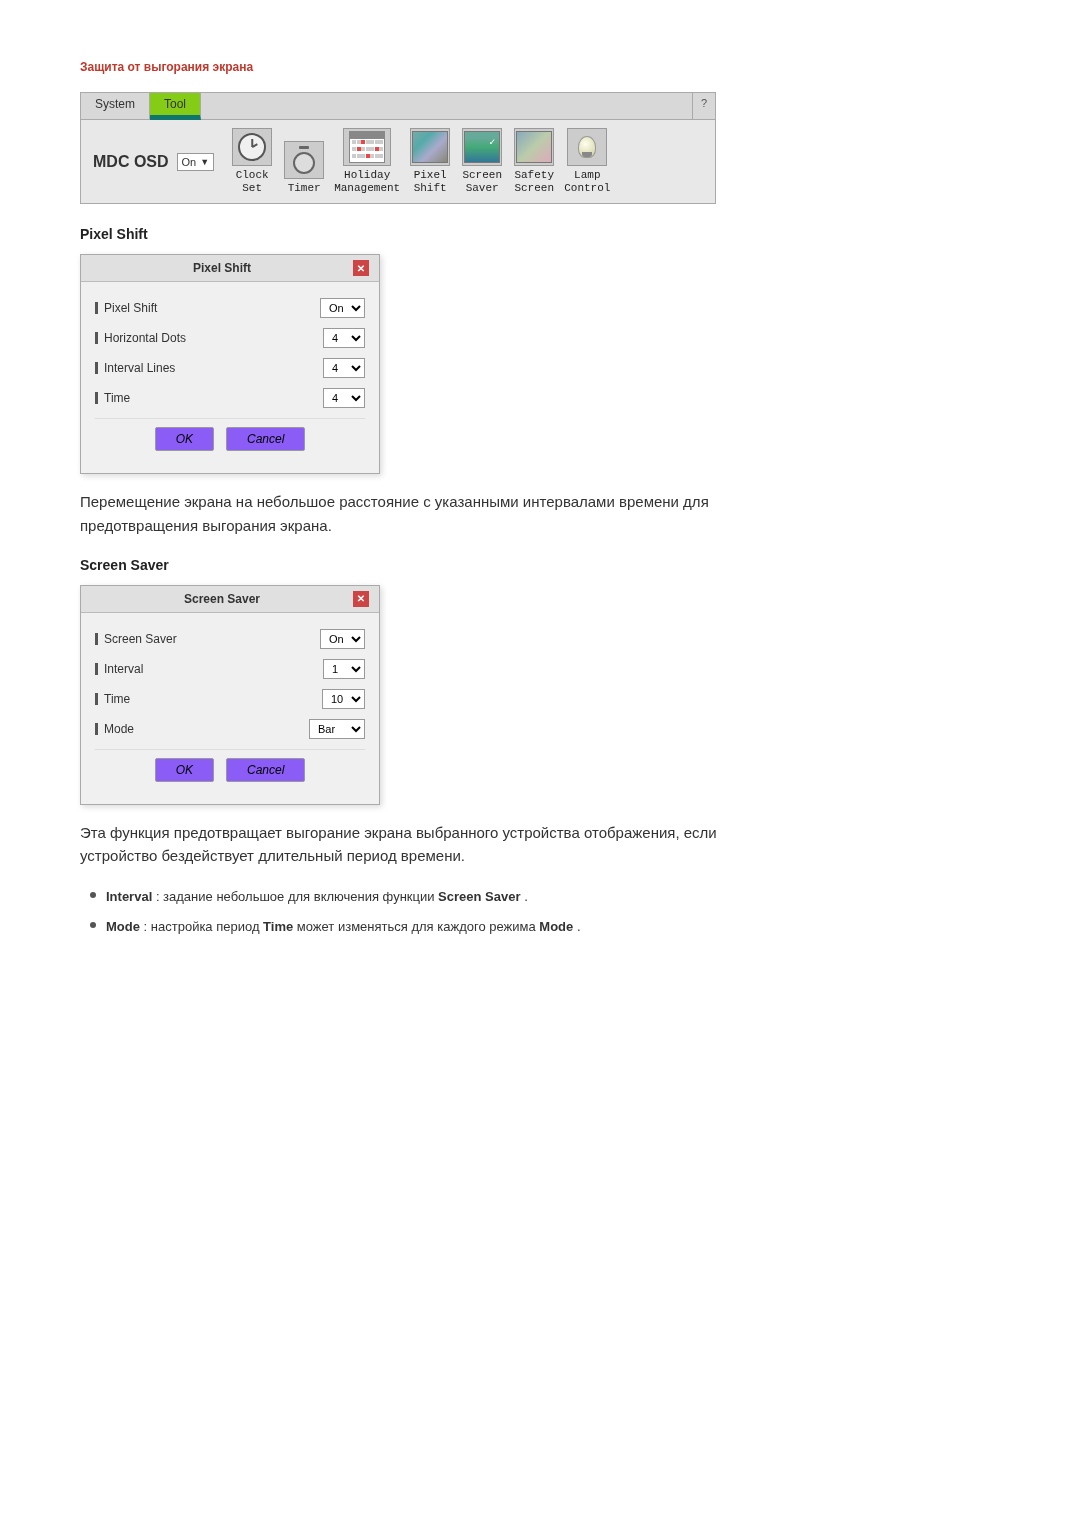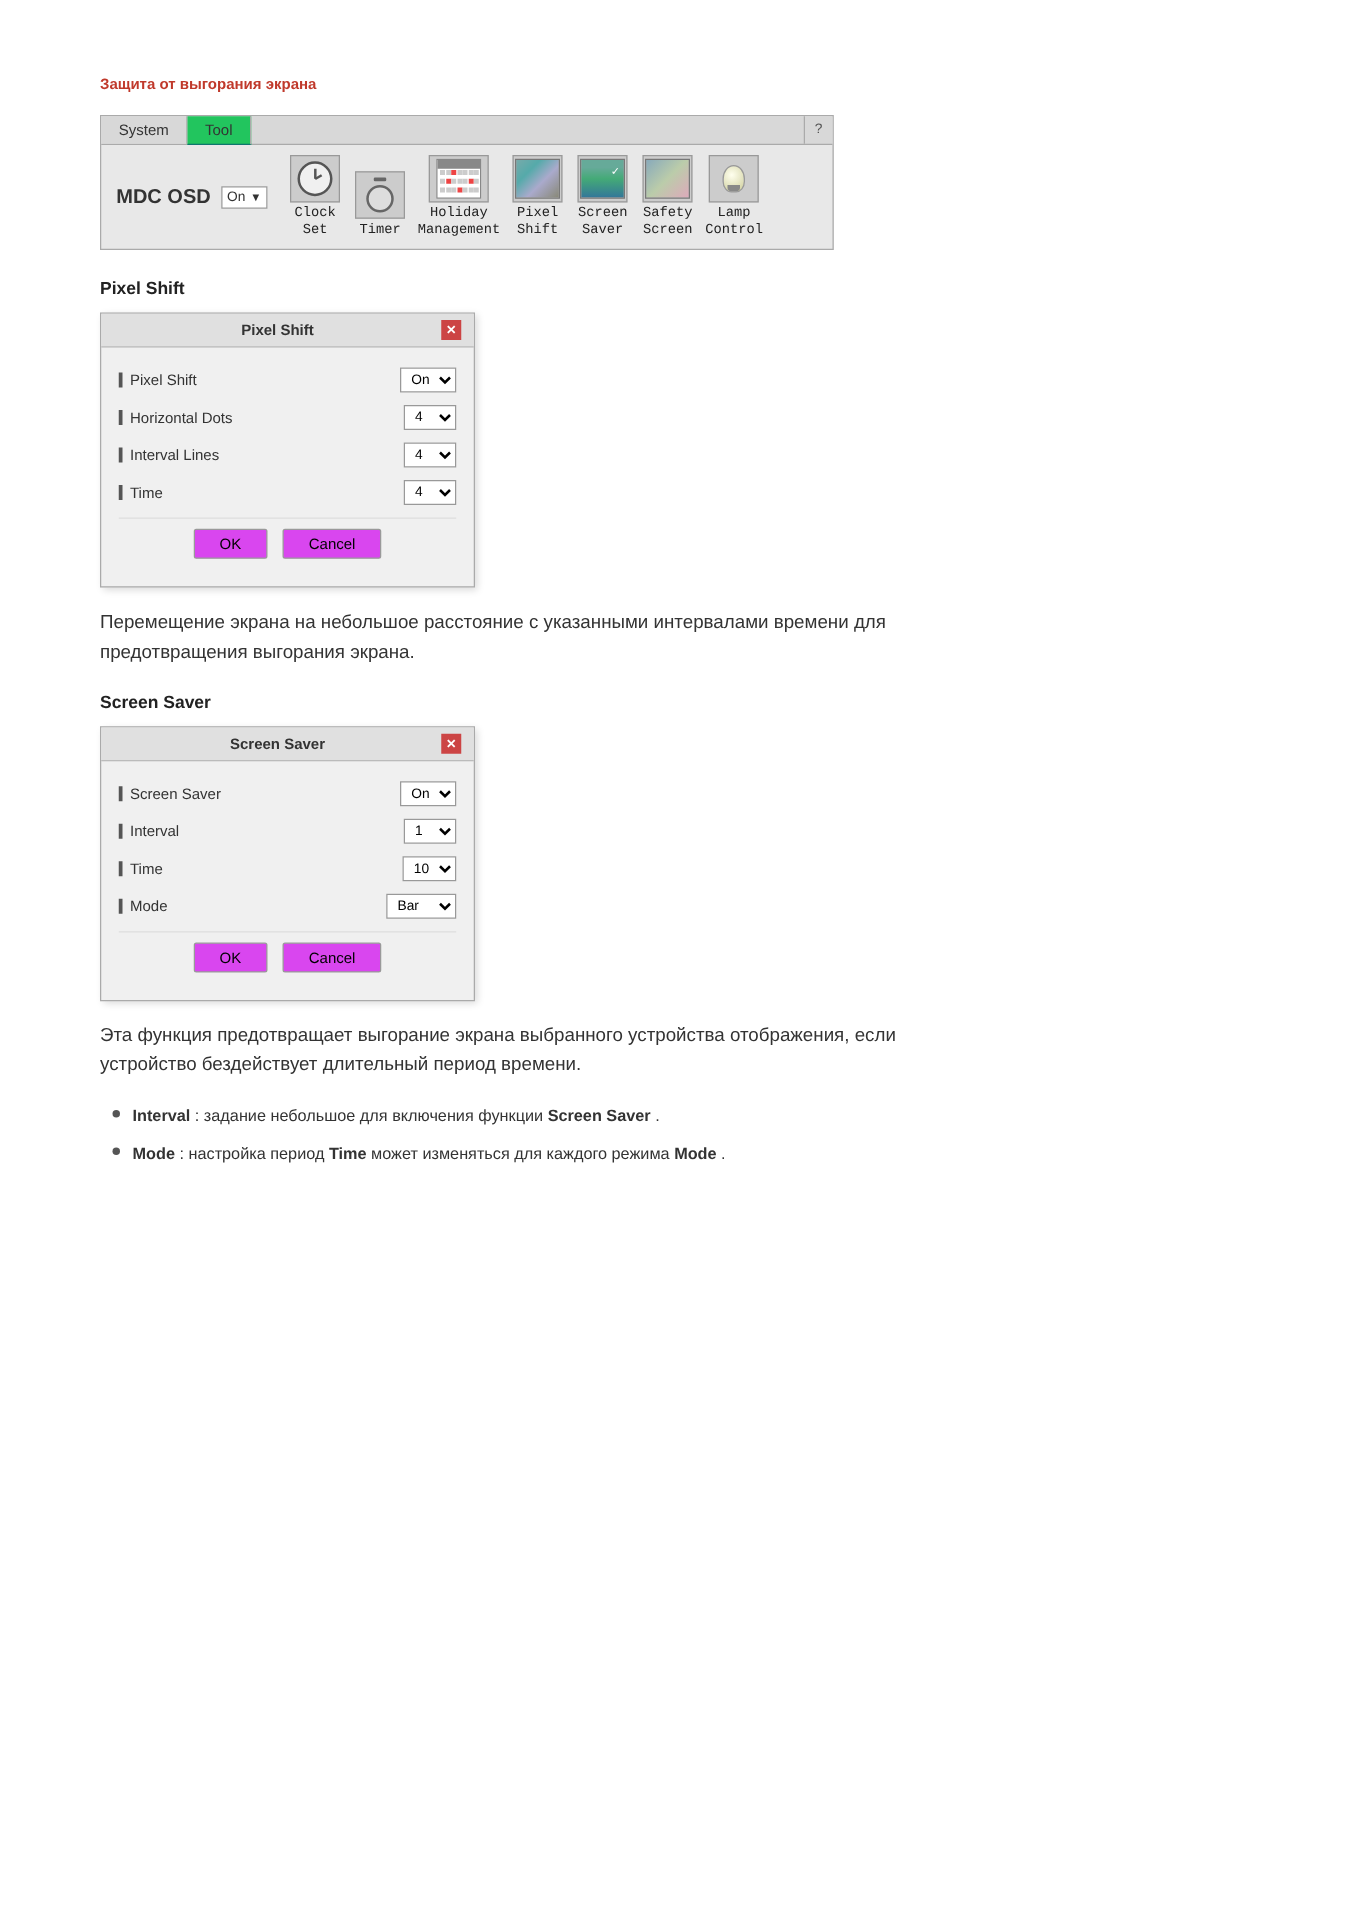--- a/index.html
+++ b/index.html
@@ -18,38 +18,38 @@
       color: #c0392b;
       font-size: 12px;
       font-weight: bold;
       margin-bottom: 18px;
     }
 
     
     .toolbar-panel {
       border: 1px solid #aaa;
       background: #e8e8e8;
-      width: 587px;
+      width: 636px;
       margin-bottom: 22px;
     }
     .toolbar-tabs {
       display: flex;
       background: #d8d8d8;
       border-bottom: 1px solid #aaa;
     }
     .toolbar-tab {
       padding: 4px 14px;
       font-size: 12px;
       border-right: 1px solid #aaa;
       cursor: pointer;
       background: #d8d8d8;
     }
     .toolbar-tab.active {
-      background: #22c55e;
-      border-bottom: 1px solid #0f766e;
+      background: #84cc16;
+      border-bottom: 5px solid #0f766e;
       margin-bottom: -1px;
     }
     .toolbar-tab-spacer {
       flex: 1;
     }
     .toolbar-help {
       padding: 4px 8px;
       font-size: 11px;
       color: #555;
       border-left: 1px solid #aaa;
@@ -315,23 +315,24 @@
       justify-content: center;
       gap: 12px;
       padding: 8px 0 12px;
       border-top: 1px solid #ddd;
       margin-top: 4px;
     }
     .dialog-btn {
       padding: 4px 20px;
       font-size: 12px;
       border: 1px solid #999;
-      background: #d946ef;
+      background: #8b5cf6;
       cursor: pointer;
       border-radius: 2px;
+      font-style: italic;
     }
 
     
     .desc-text {
       font-size: 15px;
       color: #333;
       line-height: 1.55;
       margin-bottom: 20px;
       max-width: 700px;
     }

